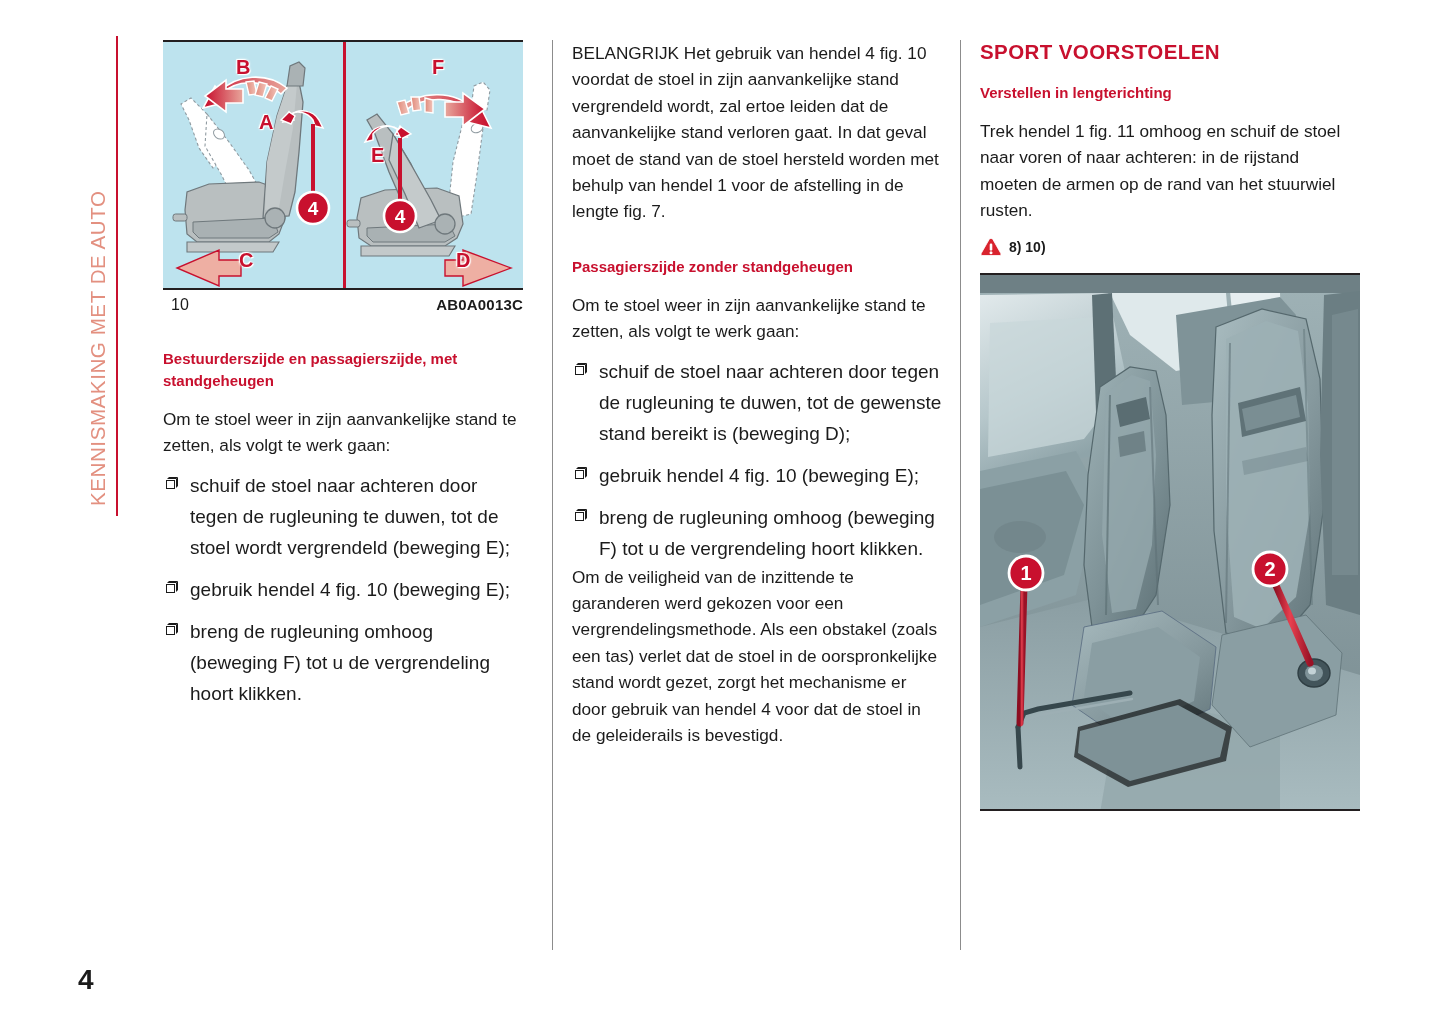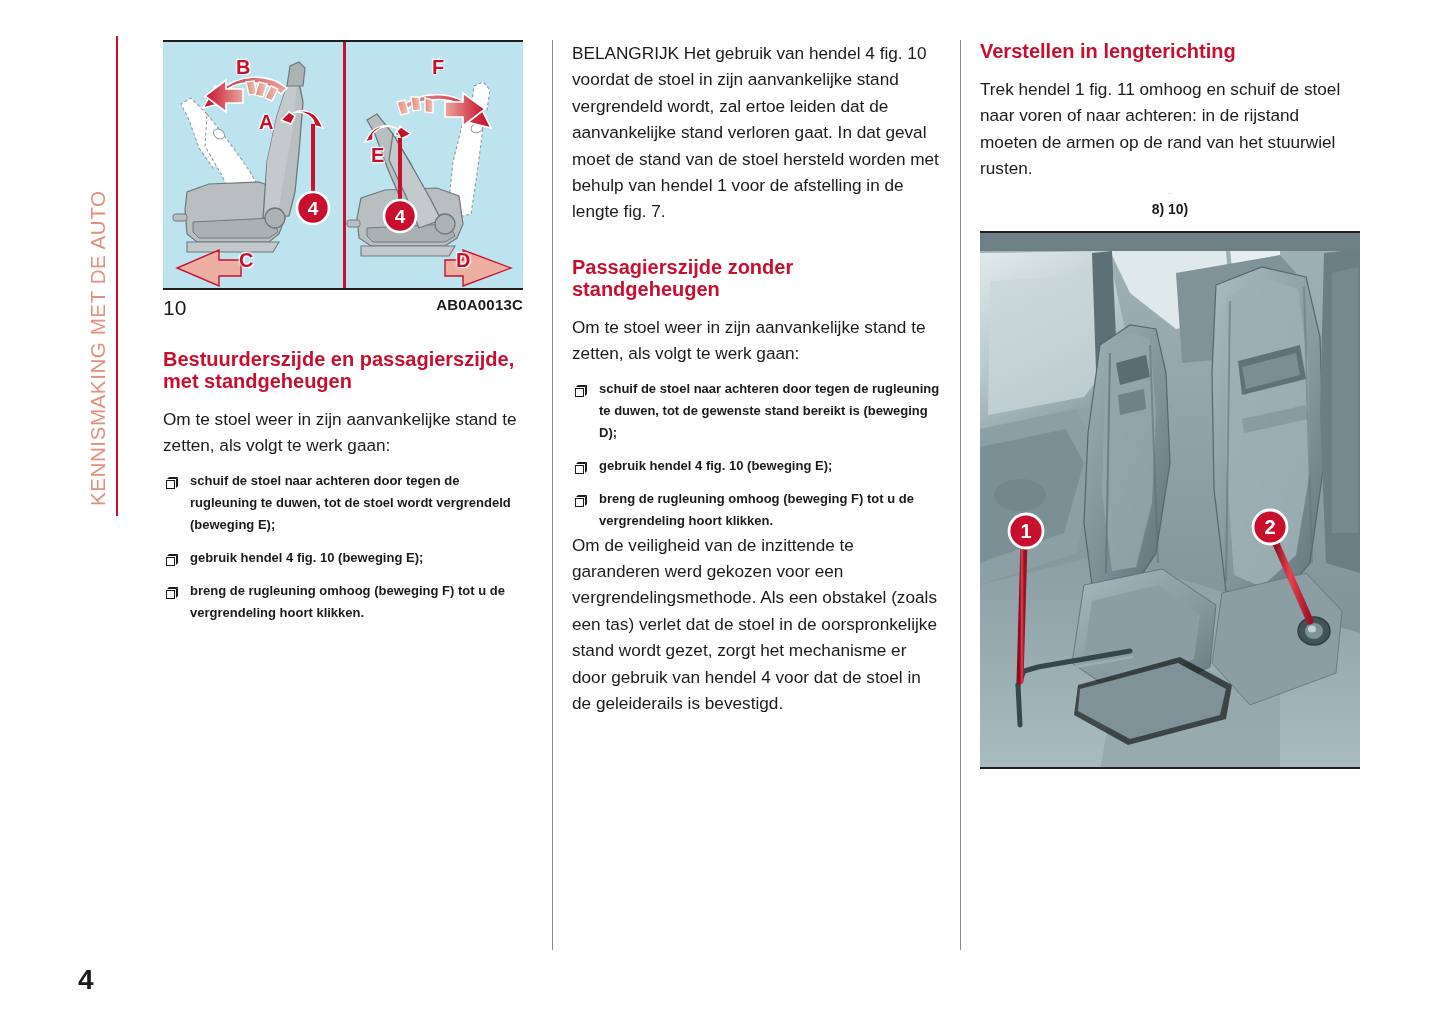--- a/index.html
+++ b/index.html
@@ -59,41 +59,40 @@
   p.body-text {
     font-size: 17.2px;
     line-height: 26.4px;
     margin: 0 0 11px 0;
     color: #1b1b1b;
   }
 
   h2.red-head {
     color: #c8102e;
     font-weight: bold;
-    font-size: 20px;
+    font-size: 15px;
     line-height: 22px;
     margin: 0 0 14px 0;
   }
   h1.section-head {
     color: #c8102e;
     font-weight: bold;
     font-size: 20.5px;
     letter-spacing: 0.4px;
     line-height: 24px;
     margin: 0 0 18px 0;
   }
 
   
   .bullet-item {
     position: relative;
-    font-size: 13px;
-    line-height: 22px;
+    font-size: 19px;
+    line-height: 31px;
     margin: 0 0 11px 0;
     padding-left: 27px;
-    font-weight: bold;
   }
   .cube-bullet {
     position: absolute;
     left: 3px; top: 7px;
     width: 11px; height: 11px;
   }
   .cube-bullet i {
     position: absolute;
     display: block;
   }
@@ -131,22 +130,22 @@
     left: 180px; top: 0;
     width: 2.5px; height: 250px;
     background: #c8102e;
   }
   .fig-caption {
     position: relative;
     height: 30px;
     font-size: 15px;
   }
   .fig-caption .fig-num {
-    position: absolute; left: 0; top: 6px;
-    font-size: 21px; color: #1b1b1b;
+    position: absolute; left: 8px; top: 6px;
+    font-size: 16px; color: #1b1b1b;
   }
   .fig-caption .fig-code {
     position: absolute; right: 0; top: 6px;
     font-size: 15px; font-weight: bold; color: #1b1b1b;
     letter-spacing: 0.2px;
   }
 
   .fig-letter {
     position: absolute;
     font-weight: bold;
@@ -165,21 +164,20 @@
     overflow: hidden;
     background: #93a8ad;
   }
 
   
   .warn-line {
     display: flex; align-items: center;
     gap: 7px;
     margin: 6px 0 14px 0;
     height: 24px;
-    flex-direction: column;
   }
   .warn-tri { width: 22px; height: 20px; display:block; }
   .warn-refs { font-size: 14px; font-weight: bold; color: #1b1b1b; }
 
   
   #page-number {
     position: absolute;
     left: 78px; bottom: 22px;
     font-size: 28px; font-weight: bold;
     color: #1b1b1b;
@@ -367,20 +365,21 @@
         <i class="topedge"></i>
         <i class="rightedge"></i>
       </span>
     <span>breng de rugleuning omhoog (beweging F) tot u de vergrendeling hoort klikken.</span>
   </div>
 
   <p class="body-text">Om de veiligheid van de inzittende te garanderen werd gekozen voor een vergrendelingsmethode. Als een obstakel (zoals een tas) verlet dat de stoel in de oorspronkelijke stand wordt gezet, zorgt het mechanisme er door gebruik van hendel 4 voor dat de stoel in de geleiderails is bevestigd.</p>
 </div>
 
 <div class="column" id="col-right">
+  <h1 class="section-head">SPORT VOORSTOELEN</h1>
   <h2 class="red-head">Verstellen in lengterichting</h2>
   <p class="body-text" style="">Trek hendel 1 fig. 11 omhoog en schuif de stoel naar voren of naar achteren: in de rijstand moeten de armen op de rand van het stuurwiel rusten.</p>
 
   <div class="warn-line">
     <svg class="warn-tri" viewBox="0 0 22 20">
       <path d="M11 1.4 C12 1.4 12.6 2 13 2.7 L20.7 16.2 C21.2 17.1 21 18.2 20 18.5 L2 18.5 C1 18.2 0.8 17.1 1.3 16.2 L9 2.7 C9.4 2 10 1.4 11 1.4 Z" fill="#d9232e" stroke="#ffffff" stroke-width="0.8" stroke-linejoin="round"></path>
       <rect x="9.7" y="6.6" width="2.6" height="7" rx="1.2" fill="#ffffff"></rect>
       <circle cx="11" cy="15.8" r="1.5" fill="#ffffff"></circle>
     </svg>
     <span class="warn-refs">8) 10)</span>

